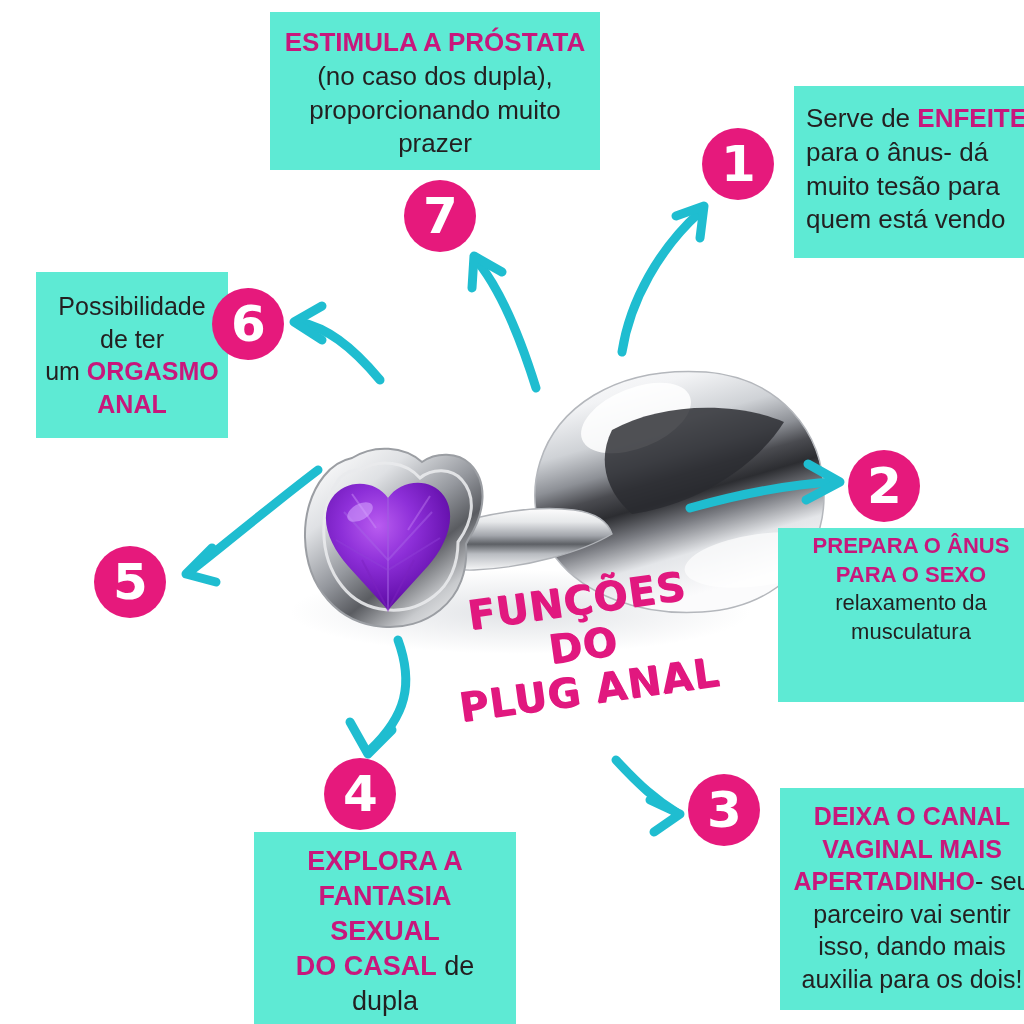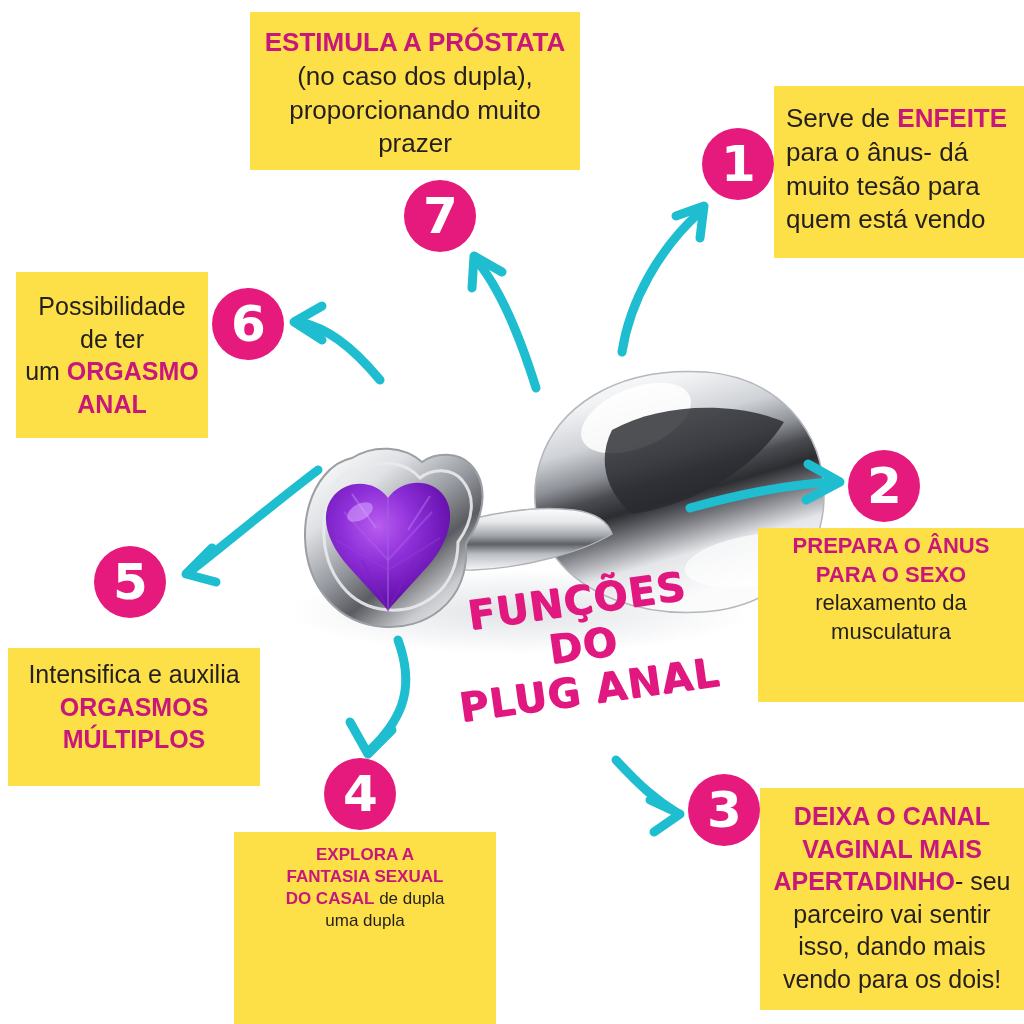--- a/index.html
+++ b/index.html
@@ -8,39 +8,40 @@
     background:#ffffff;
     font-family:"Liberation Sans", sans-serif;
     overflow:hidden;
     position:relative;
   }
   #stage{position:absolute;left:0;top:0;width:1024px;height:1024px;}
 
   
   .box{
     position:absolute;
-    background:#fde047;
+    background:#5eead4;
     box-sizing:border-box;
     padding:6px 8px;
     text-align:center;
     color:#231f20;
     line-height:1.30;
     font-size:25px;
+    margin-left:20px;
   }
   .box .hl{color:#c8177c;font-weight:bold;}
   .box .pl{color:#231f20;font-weight:normal;}
   .box p{margin:0;}
 
   #box7{left:250px;top:12px;width:330px;height:158px;font-size:26px;padding-top:14px;}
   #box1{left:774px;top:86px;width:250px;height:172px;font-size:26px;padding-top:16px;text-align:left;padding-left:12px;}
   #box6{left:16px;top:272px;width:192px;height:166px;font-size:25px;padding-top:18px;}
   #box2{left:758px;top:528px;width:266px;height:174px;font-size:22px;padding-top:4px;}
   #box5{left:8px;top:648px;width:252px;height:138px;font-size:25px;padding-top:10px;}
   #box3{left:760px;top:788px;width:264px;height:222px;font-size:25px;padding-top:12px;}
-  #box4{left:234px;top:832px;width:262px;height:192px;font-size:17px;padding-top:12px;}
+  #box4{left:234px;top:832px;width:262px;height:192px;font-size:27px;padding-top:12px;}
 
   
   .badge{
     position:absolute;
     width:72px;height:72px;
     border-radius:50%;
     background:#e6197c;
     color:#ffffff;
     font-size:50px;
     font-weight:bold;
@@ -253,33 +254,28 @@
     <p><span class="hl">ANAL</span></p>
   </div>
 
   <div class="box" id="box2">
     <p><span class="hl">PREPARA O ÂNUS</span></p>
     <p><span class="hl">PARA O SEXO</span></p>
     <p><span class="pl">relaxamento da</span></p>
     <p><span class="pl">musculatura</span></p>
   </div>
 
-  <div class="box" id="box5">
-    <p><span class="pl">Intensifica e auxilia</span></p>
-    <p><span class="hl">ORGASMOS</span></p>
-    <p><span class="hl">MÚLTIPLOS</span></p>
-  </div>
 
   <div class="box" id="box3">
     <p><span class="hl">DEIXA O CANAL</span></p>
     <p><span class="hl">VAGINAL MAIS</span></p>
     <p><span class="hl">APERTADINHO</span><span class="pl">- seu</span></p>
     <p><span class="pl">parceiro vai sentir</span></p>
     <p><span class="pl">isso, dando mais</span></p>
-    <p><span class="pl">vendo para os dois!</span></p>
+    <p><span class="pl">auxilia para os dois!</span></p>
   </div>
 
   <div class="box" id="box4">
     <p><span class="hl">EXPLORA A</span></p>
     <p><span class="hl">FANTASIA SEXUAL</span></p>
     <p><span class="hl">DO CASAL</span><span class="pl"> de dupla</span></p>
     <p><span class="pl">uma dupla</span></p>
   </div>
 
   <div class="badge" id="badge1">1</div>

